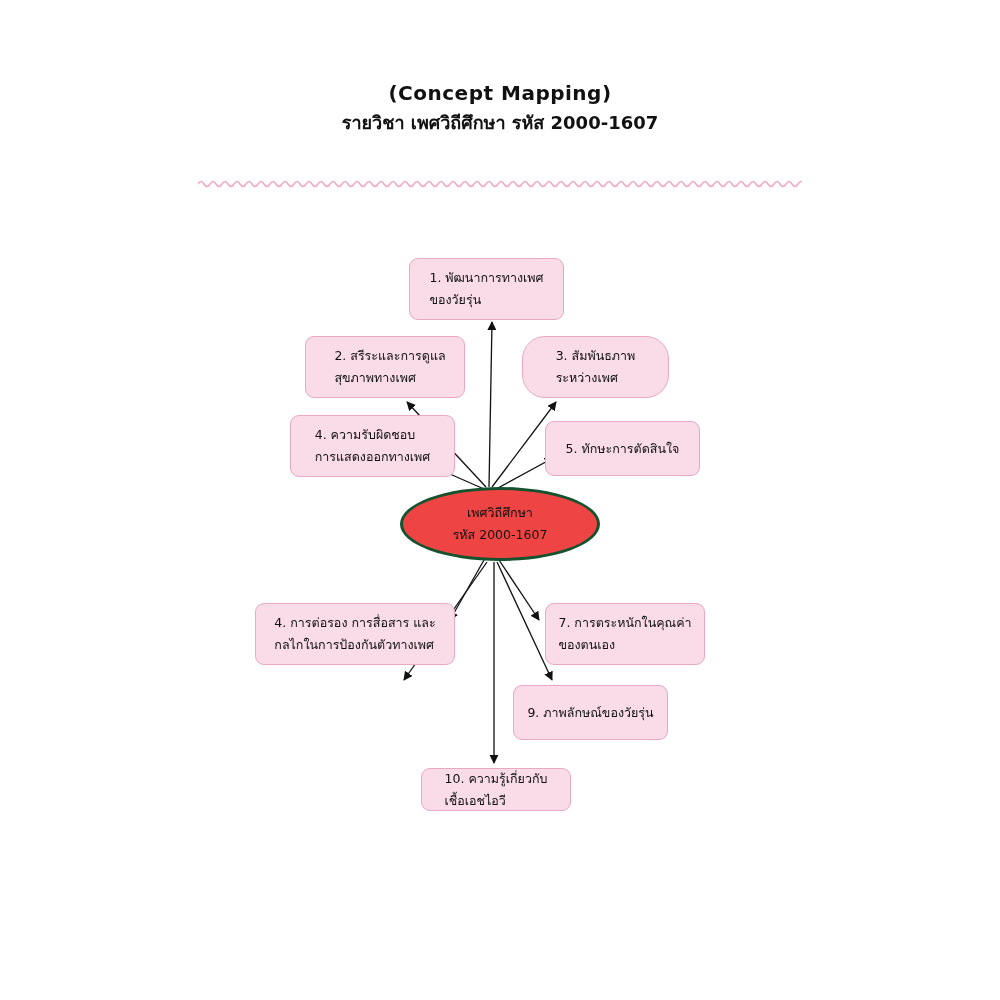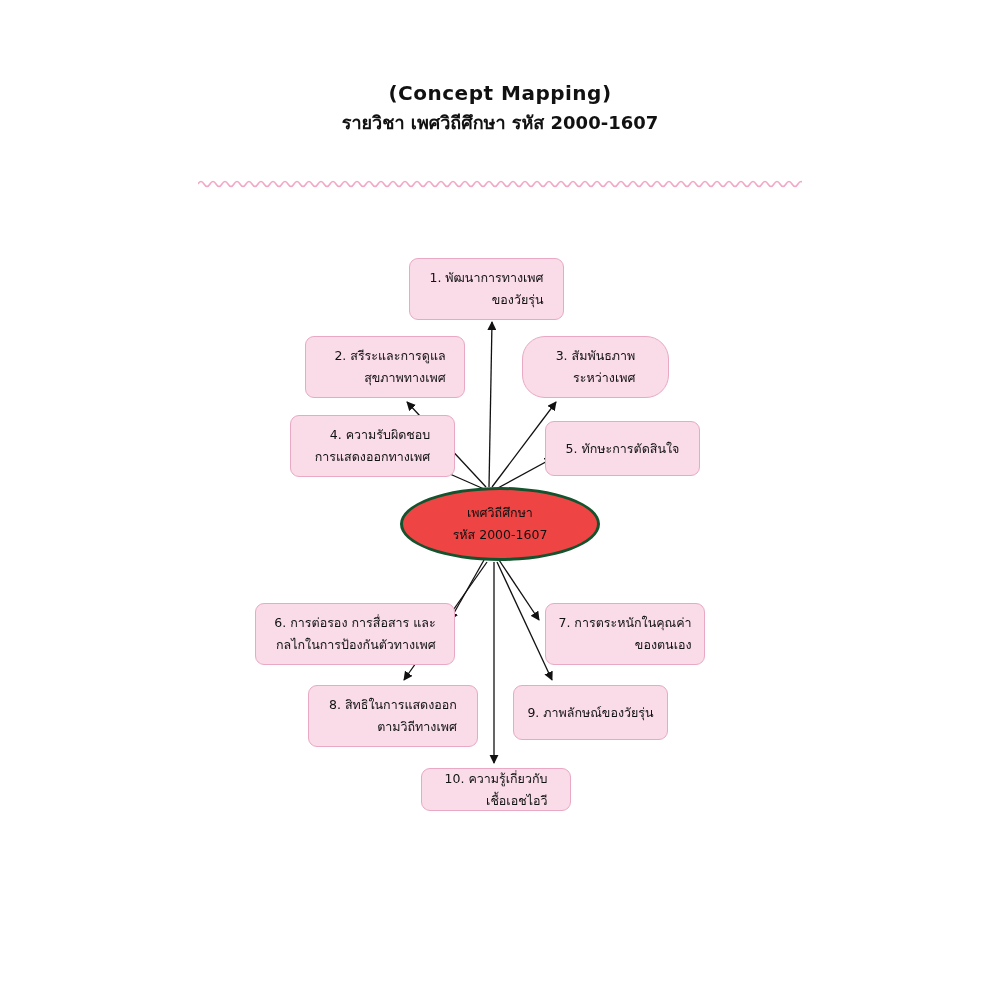--- a/index.html
+++ b/index.html
@@ -68,21 +68,21 @@
 
   .node {
     position: absolute;
     box-sizing: border-box;
     background: #f9dce8;
     border: 1px solid #e9a8c4;
     border-radius: 9px;
     display: flex;
     align-items: center;
     justify-content: center;
-    text-align: right;
+    text-align: left;
     font-size: 12.5px;
     line-height: 22px;
     color: #111;
     padding: 4px 8px;
     white-space: pre-line;
   }
 
   .center-node {
     position: absolute;
     box-sizing: border-box;
@@ -139,23 +139,21 @@
 
   <div class="node" style="left:409px; top:258px; width:155px; height:62px;">1. พัฒนาการทางเพศ
 ของวัยรุ่น</div>
   <div class="node" style="left:305px; top:336px; width:160px; height:62px;padding-left:18px;">2. สรีระและการดูแล
 สุขภาพทางเพศ</div>
   <div class="node" style="left:522px; top:336px; width:147px; height:62px;border-radius:23px;">3. สัมพันธภาพ
 ระหว่างเพศ</div>
   <div class="node" style="left:290px; top:415px; width:165px; height:62px;">4. ความรับผิดชอบ
 การแสดงออกทางเพศ</div>
   <div class="node" style="left:545px; top:421px; width:155px; height:55px;">5. ทักษะการตัดสินใจ</div>
-  <div class="node" style="left:255px; top:603px; width:200px; height:62px;">6. การต่อรอง  การสื่อสาร  และ
+  <div class="node" style="left:255px; top:603px; width:200px; height:62px;">4. การต่อรอง  การสื่อสาร  และ
 กลไกในการป้องกันตัวทางเพศ</div>
   <div class="node" style="left:545px; top:603px; width:160px; height:62px;">7. การตระหนักในคุณค่า
 ของตนเอง</div>
-  <div class="node" style="left:308px; top:685px; width:170px; height:62px;">8. สิทธิในการแสดงออก
-ตามวิถีทางเพศ</div>
   <div class="node" style="left:513px; top:685px; width:155px; height:55px;">9. ภาพลักษณ์ของวัยรุ่น</div>
   <div class="node" style="left:421px; top:768px; width:150px; height:43px;">10. ความรู้เกี่ยวกับ
 เชื้อเอชไอวี</div>
 
 </div>
 
 </body></html>

